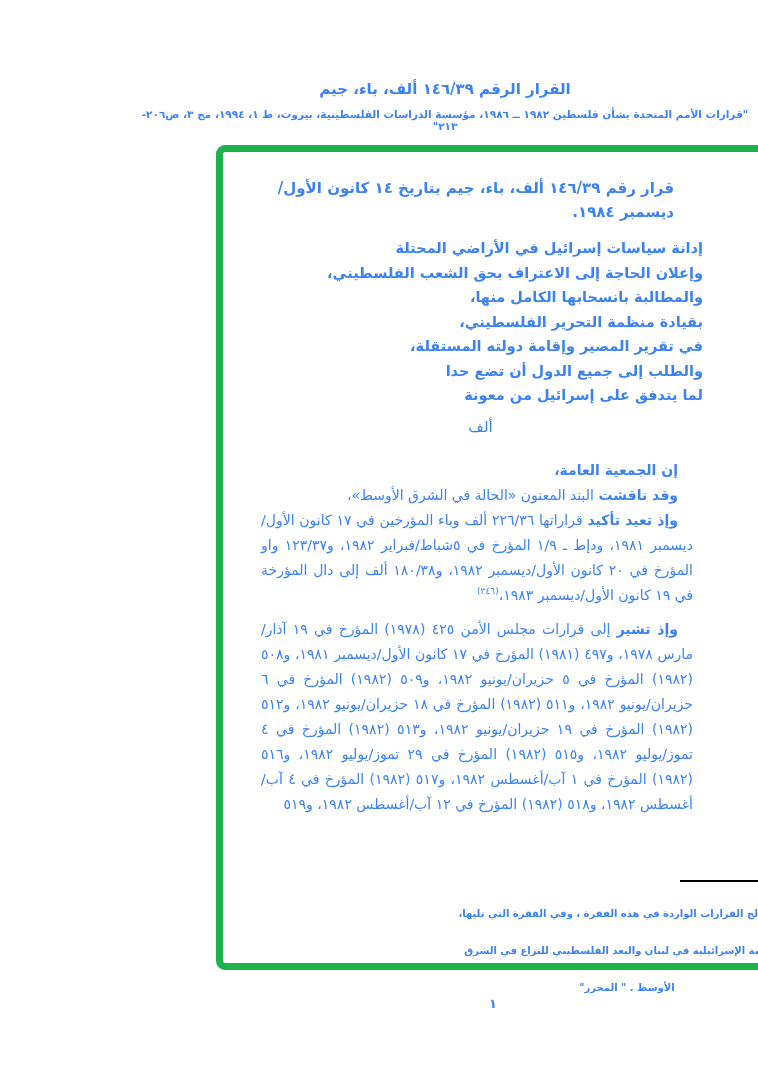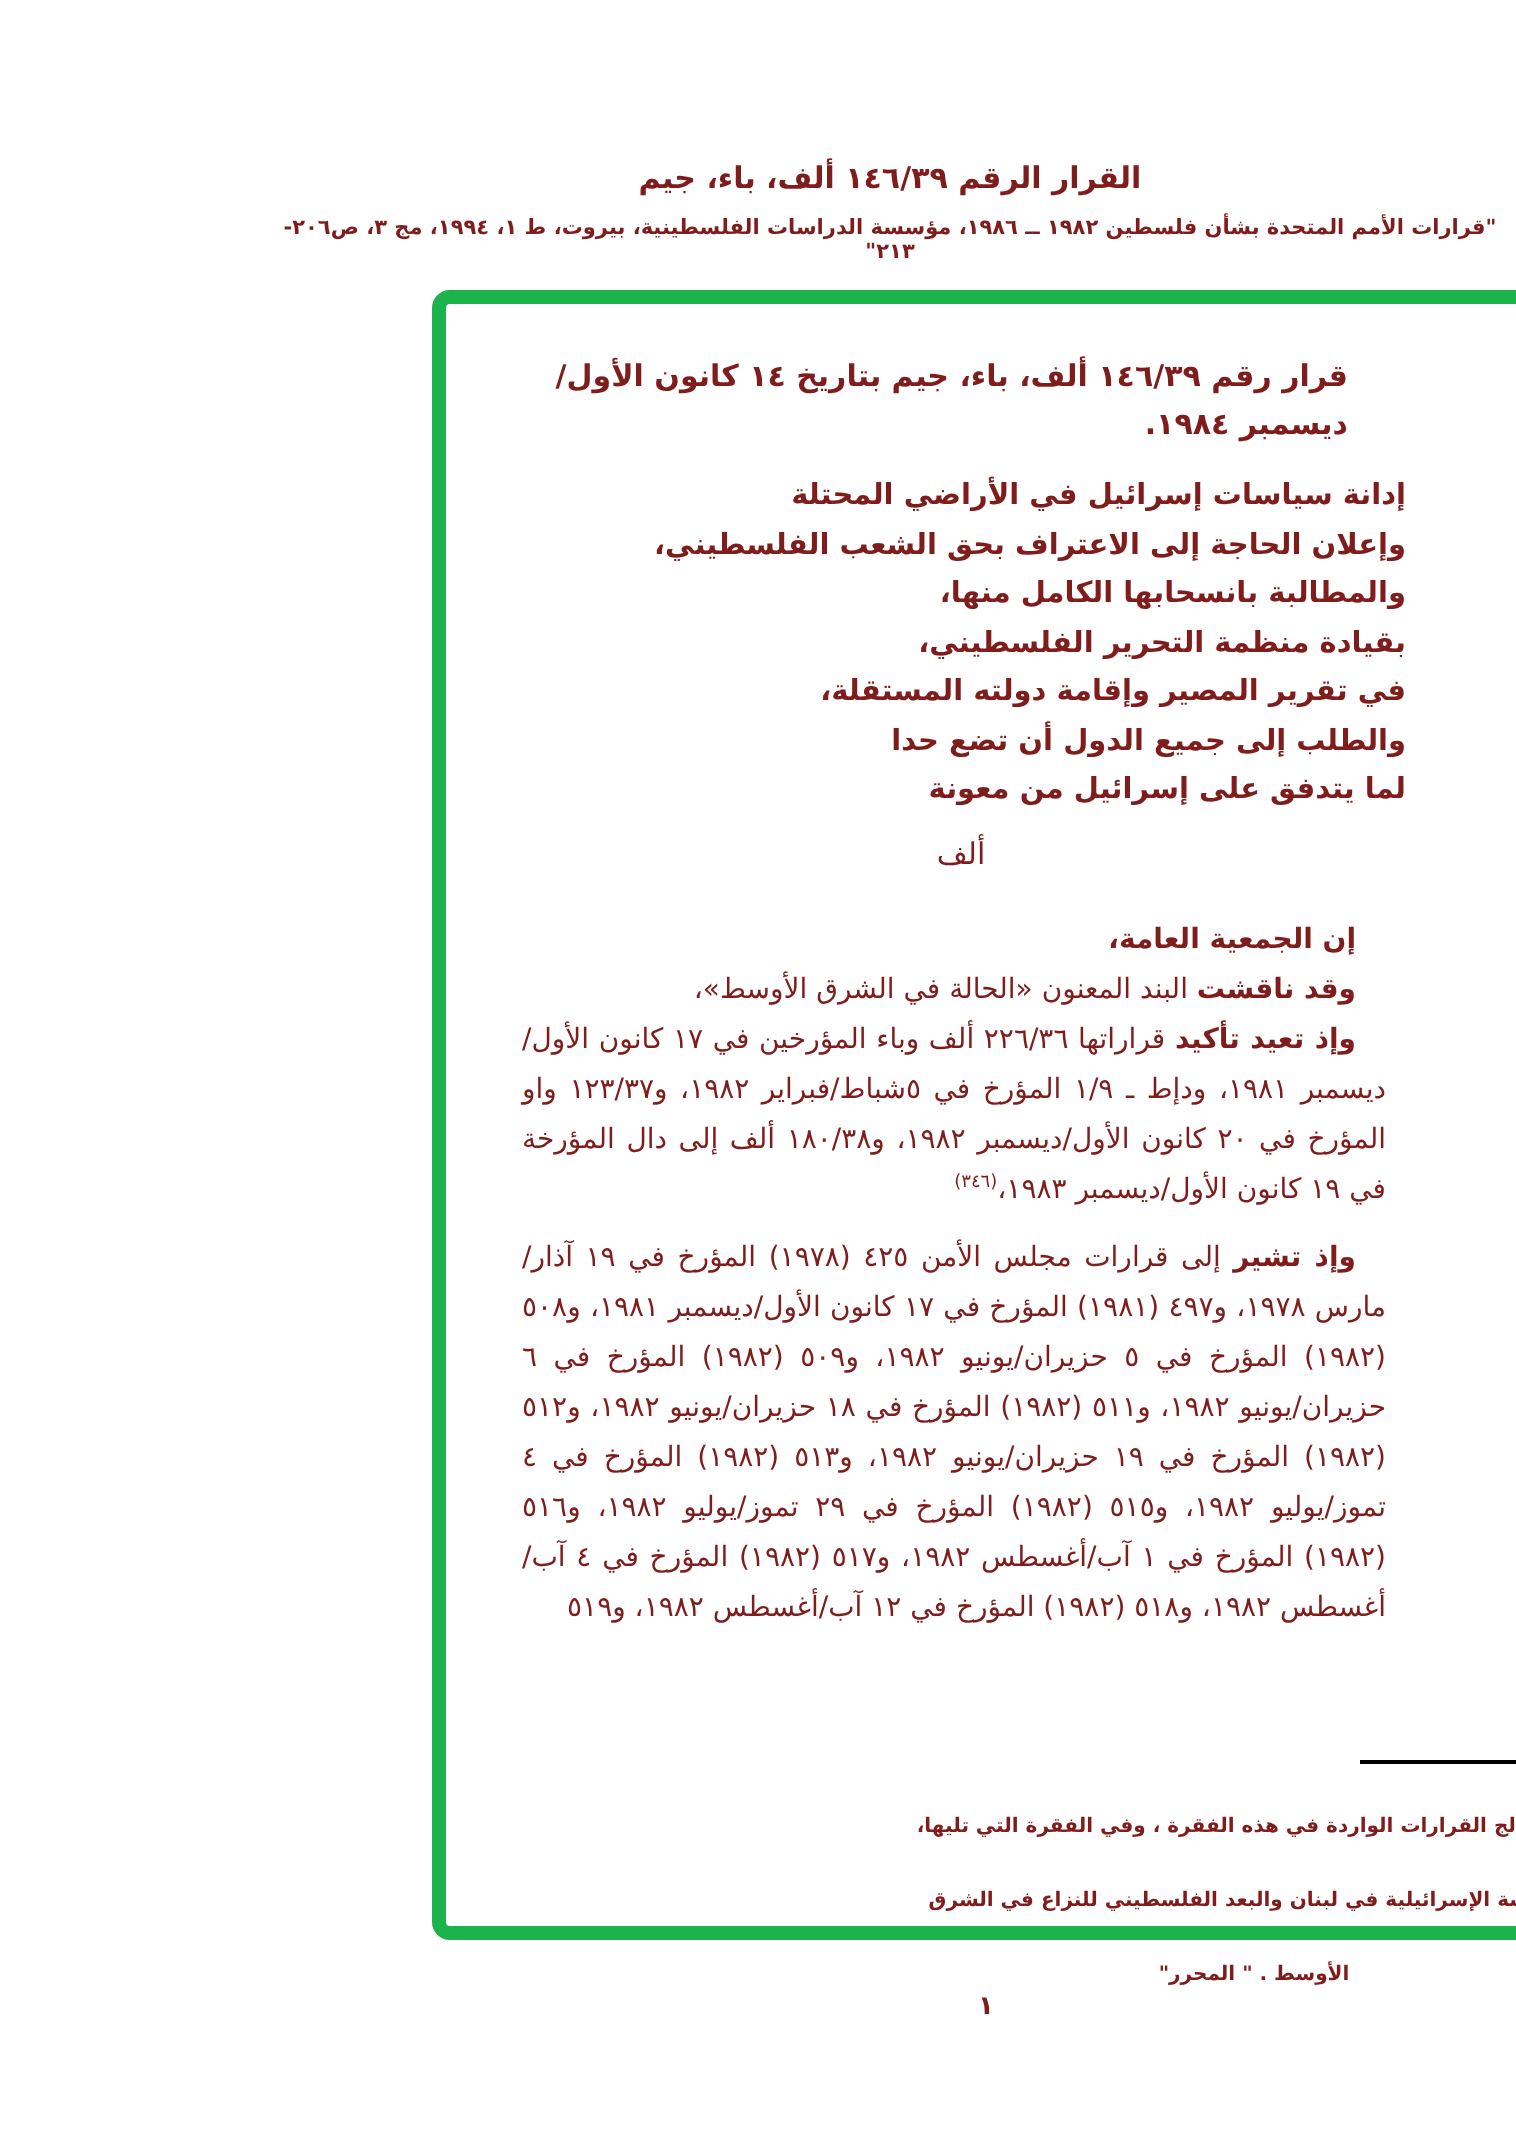--- a/index.html
+++ b/index.html
@@ -1,21 +1,21 @@
 <!DOCTYPE html>
 <html lang="ar" dir="rtl"><head>
 <meta charset="utf-8">
 <style>
   html,body{margin:0;padding:0;background:#ffffff;}
   .page{
     position:relative;
     width:626px;height:1078px;
     background:#ffffff;
     font-family:"DejaVu Sans",sans-serif;
-    color:#7f1d1d;
+    color:#3b82f6;
     direction:rtl;
     overflow:hidden;
   }
   .abs{position:absolute;}
   .header-title{
     top:80px;left:0;right:0;
     text-align:center;
     font-size:15px;font-weight:bold;
     letter-spacing:0;
   }

